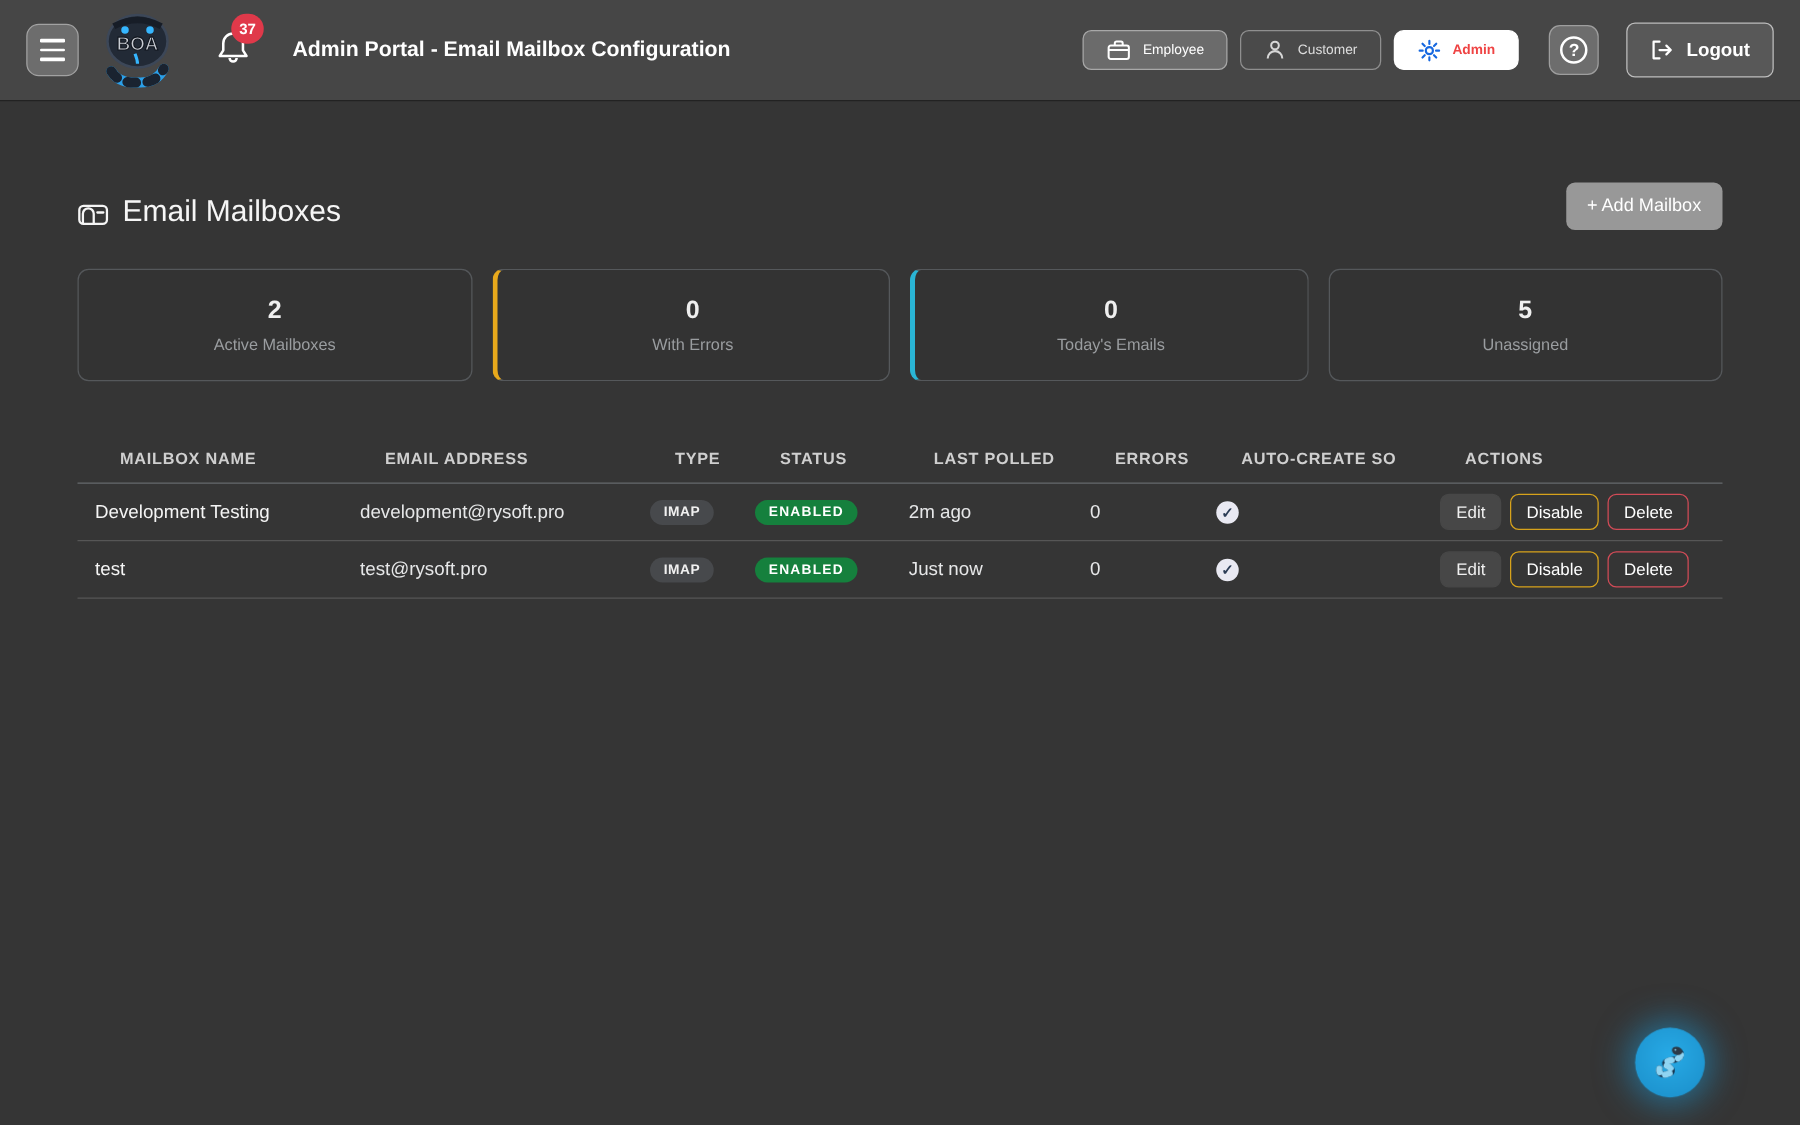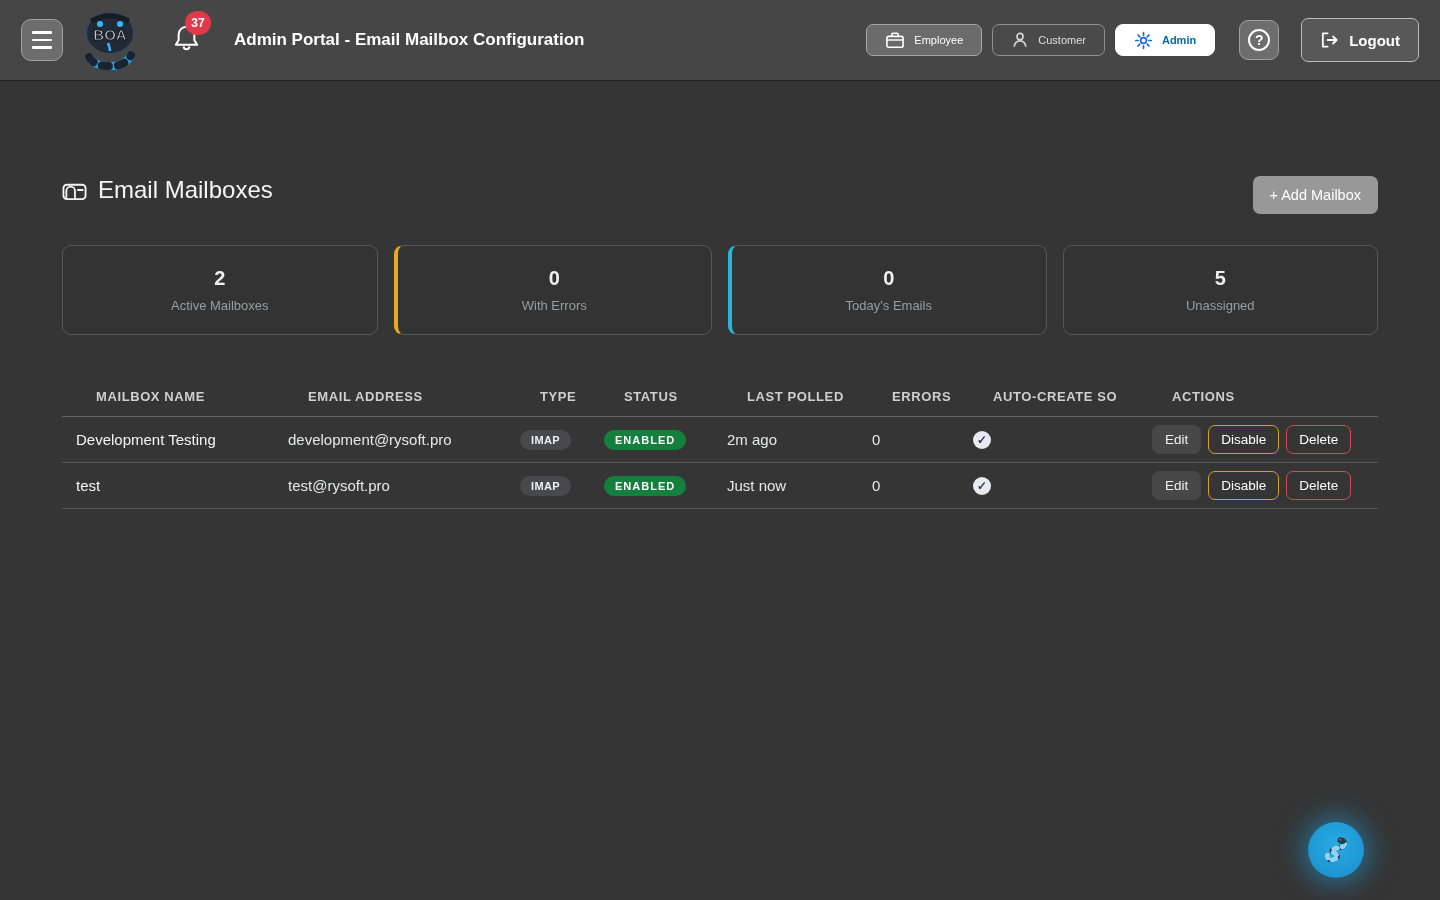--- a/index.html
+++ b/index.html
@@ -31,39 +31,39 @@
   .app-title { font-size:17px; font-weight:bold; color:#ffffff; margin-left:16px; }
 
   .header-right { margin-left:auto; display:flex; align-items:center; gap:10px; }
   .nav-btn {
     height:32px; border-radius:7px; padding:0 18px; font-size:11px;
     display:flex; align-items:center; gap:9px; cursor:pointer;
   }
   .nav-btn svg { display:block; }
   .nav-employee { background:#6b6b6b; border:1px solid #a8a8a8; color:#ffffff; }
   .nav-customer { background:#4a4a4a; border:1px solid #8f8f8f; color:#dedede; }
-  .nav-admin { background:#ffffff; border:1px solid #ffffff; color:#0369a1; font-weight:bold; border-radius:8px; }
+  .nav-admin { background:#ffffff; border:1px solid #ffffff; color:#ef4444; font-weight:bold; border-radius:8px; }
   .help-btn {
     width:40px; height:40px; border-radius:9px; background:#6d6d6d; border:1px solid #9e9e9e;
     display:flex; align-items:center; justify-content:center; cursor:pointer; margin-left:14px;
   }
   .help-glyph {
     width:22px; height:22px; border:2px solid #fff; border-radius:50%;
     display:flex; align-items:center; justify-content:center;
     font-size:14px; font-weight:bold; color:#fff;
   }
   .logout-btn {
     height:44px; border-radius:7px; padding:0 18px; background:#585858;
     border:1px solid #bdbdbd; color:#fff; font-size:15px; font-weight:bold;
     display:flex; align-items:center; gap:10px; cursor:pointer; margin-left:12px;
   }
 
   
   .content { padding:0 62px; }
-  .page-head { margin-top:96px; display:flex; align-items:flex-start; }
+  .page-head { margin-top:66px; display:flex; align-items:flex-end; }
   .page-title { font-size:24px; font-weight:500; color:#f5f5f5; display:flex; align-items:center; gap:11px; }
   .add-mailbox-btn {
     margin-left:auto; background:#989898; color:#ffffff; border:none; border-radius:7px;
     padding:11px 17px; font-size:14.5px; cursor:pointer; font-family:inherit;
   }
 
   .stats-row { display:flex; gap:16px; margin-top:31px; }
   .stat-card {
     flex:1; height:90px; background:#333333; border:1px solid #55585b; border-radius:9px;
     display:flex; flex-direction:column; align-items:center; justify-content:center; gap:8px;

